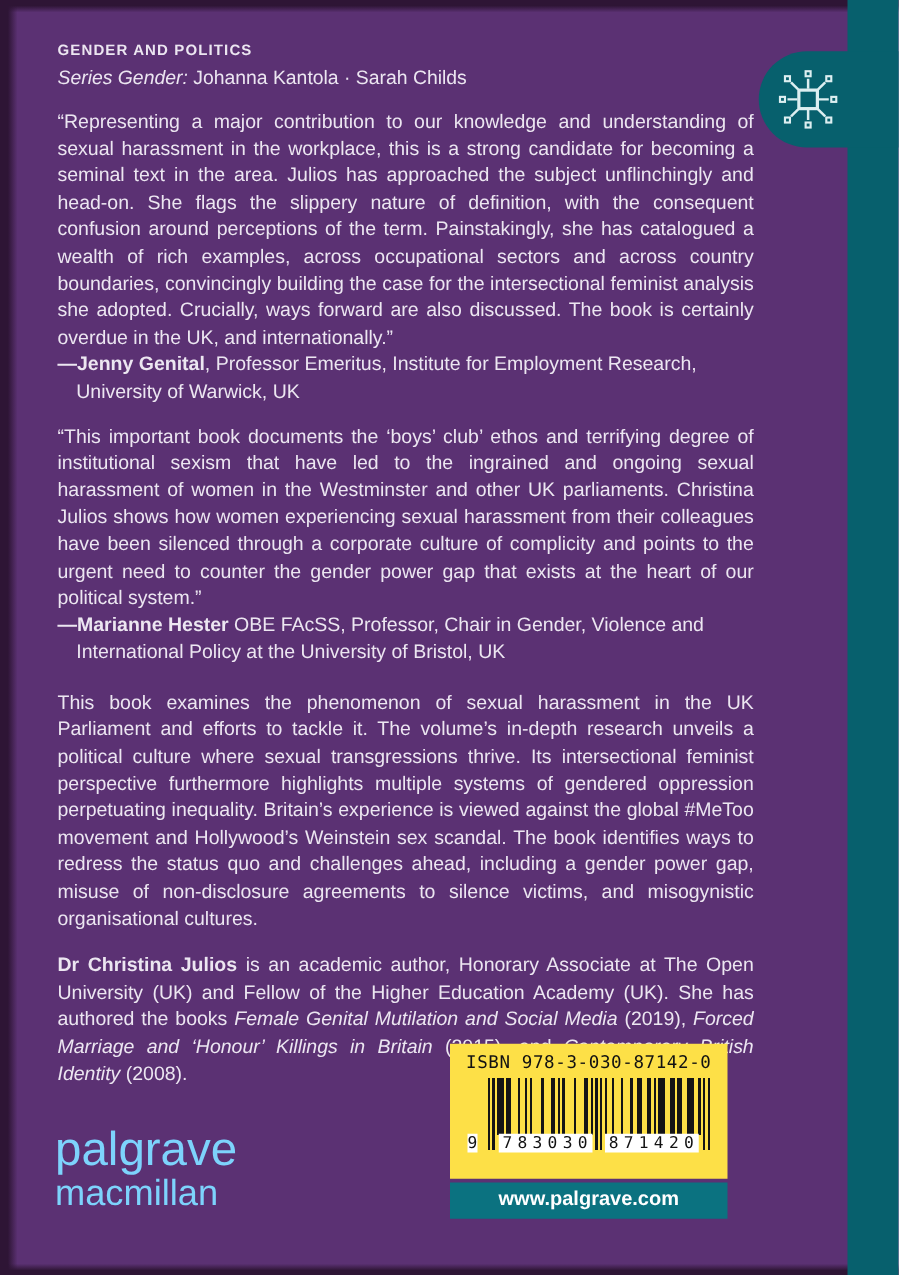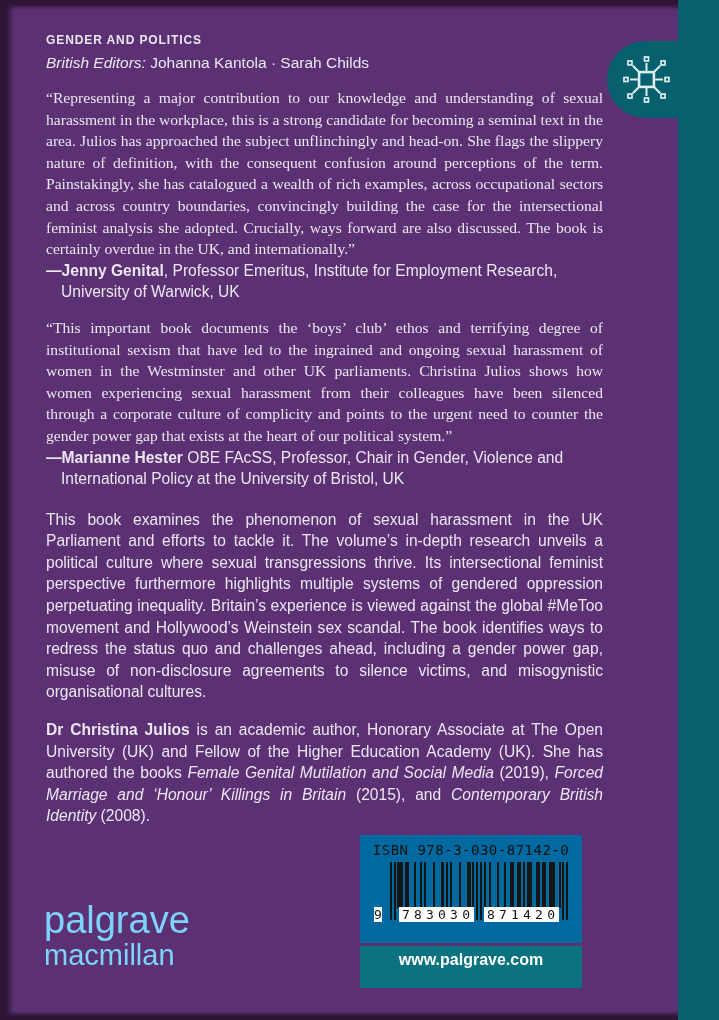--- a/index.html
+++ b/index.html
@@ -19,40 +19,40 @@
     border-radius:39px 0 0 39px;}
   .logo-bump svg{position:absolute;left:11px;top:10px;width:57px;height:57px;}
 
   .content{position:absolute;left:46px;top:30px;width:557px;}
   .series-title{font-size:12px;font-weight:700;letter-spacing:.9px;line-height:20px;}
   .series-editors{font-size:15.5px;line-height:20px;margin-top:3px;}
   .series-editors .lbl{font-style:italic;font-weight:400;}
   .series-editors .names{font-weight:400;}
   p{margin:0;}
   .quote,.attr,.desc,.bio{font-size:15.6px;line-height:21.6px;}
-  .quote{margin-top:14px;text-align:justify;font-family:Liberation Serif, serif;}
+  .quote{margin-top:14px;text-align:justify;}
   .attr{padding-left:15px;text-indent:-15px;}
   .desc{margin-top:19px;text-align:justify;}
   .bio{margin-top:16px;text-align:justify;}
 
   .wordmark{position:absolute;left:44px;top:901px;color:#7dd3fc;line-height:1;}
   .wordmark .l1{font-size:38px;}
   .wordmark .l2{font-size:29px;margin-top:2px;}
 
-  .barcode-box{position:absolute;left:360px;top:835px;width:222px;height:108px;background:#0369a1;color:#121212;}
+  .barcode-box{position:absolute;left:360px;top:835px;width:222px;height:108px;background:#fde047;color:#121212;}
   .isbn{margin-top:7px;text-align:center;font-family:"DejaVu Sans Mono",monospace;
     font-size:14px;letter-spacing:.5px;white-space:nowrap;}
   .bars-wrap{position:relative;width:194px;height:72px;margin:4px auto 0;}
   .bars-wrap svg{position:absolute;left:16px;top:0;width:178px;height:58px;}
   .bc-digit{position:absolute;top:45px;background:#ffffff;height:15px;
     font-family:"DejaVu Sans Mono",monospace;font-size:13px;color:#121212;}
   .bc-lead{left:0;}
   .bc-g1{left:25px;width:72px;letter-spacing:4.2px;padding-left:3px;}
   .bc-g2{left:110px;width:72px;letter-spacing:4.2px;padding-left:3px;}
-  .web-bar{position:absolute;left:360px;top:946px;width:222px;height:42px;background:#0b7280;
+  .web-bar{position:absolute;left:360px;top:946px;width:222px;height:29px;background:#0b7280;
     color:#ffffff;font-weight:700;font-size:16px;line-height:27px;text-align:center;}
 </style>
 </head>
 <body>
 
 <div class="cover">
 
   <div class="edge-top"></div>
   <div class="edge-left"></div>
   <div class="edge-bottom"></div>
@@ -83,21 +83,21 @@
           <rect x="17.5" y="75.5" width="7" height="7"></rect>
           <rect x="75.5" y="75.5" width="7" height="7"></rect>
         </g>
       </g>
     </svg>
   </div>
 
   <div class="content">
     <div class="series-title">GENDER AND POLITICS</div>
     <div class="series-editors">
-      <span class="lbl">British Editors:</span>
+      <span class="lbl">Series Gender:</span>
       <span class="names">Johanna Kantola · Sarah Childs</span>
     </div>
 
     <p class="quote">“Representing a major contribution to our knowledge and understanding of sexual harassment in the workplace, this is a strong candidate for becoming a seminal text in the area. Julios has approached the subject unflinchingly and head-on. She flags the slippery nature of definition, with the consequent confusion around perceptions of the term. Painstakingly, she has catalogued a wealth of rich examples, across occupational sectors and across country boundaries, convincingly building the case for the intersectional feminist analysis she adopted. Crucially, ways forward are also discussed. The book is certainly overdue in the UK, and internationally.”</p>
     <p class="attr"><span style="font-weight: 700;">—Jenny Genital</span><span>, Professor Emeritus, Institute for Employment Research, University of Warwick, UK</span></p>
 
     <p class="quote">“This important book documents the ‘boys’ club’ ethos and terrifying degree of institutional sexism that have led to the ingrained and ongoing sexual harassment of women in the Westminster and other UK parliaments. Christina Julios shows how women experiencing sexual harassment from their colleagues have been silenced through a corporate culture of complicity and points to the urgent need to counter the gender power gap that exists at the heart of our political system.”</p>
     <p class="attr"><span style="font-weight: 700;">—Marianne Hester</span><span> OBE FAcSS, Professor, Chair in Gender, Violence and International Policy at the University of Bristol, UK</span></p>
 
     <p class="desc">This book examines the phenomenon of sexual harassment in the UK Parliament and efforts to tackle it. The volume’s in-depth research unveils a political culture where sexual transgressions thrive. Its intersectional feminist perspective furthermore highlights multiple systems of gendered oppression perpetuating inequality. Britain’s experience is viewed against the global #MeToo movement and Hollywood’s Weinstein sex scandal. The book identifies ways to redress the status quo and challenges ahead, including a gender power gap, misuse of non-disclosure agreements to silence victims, and misogynistic organisational cultures.</p>

